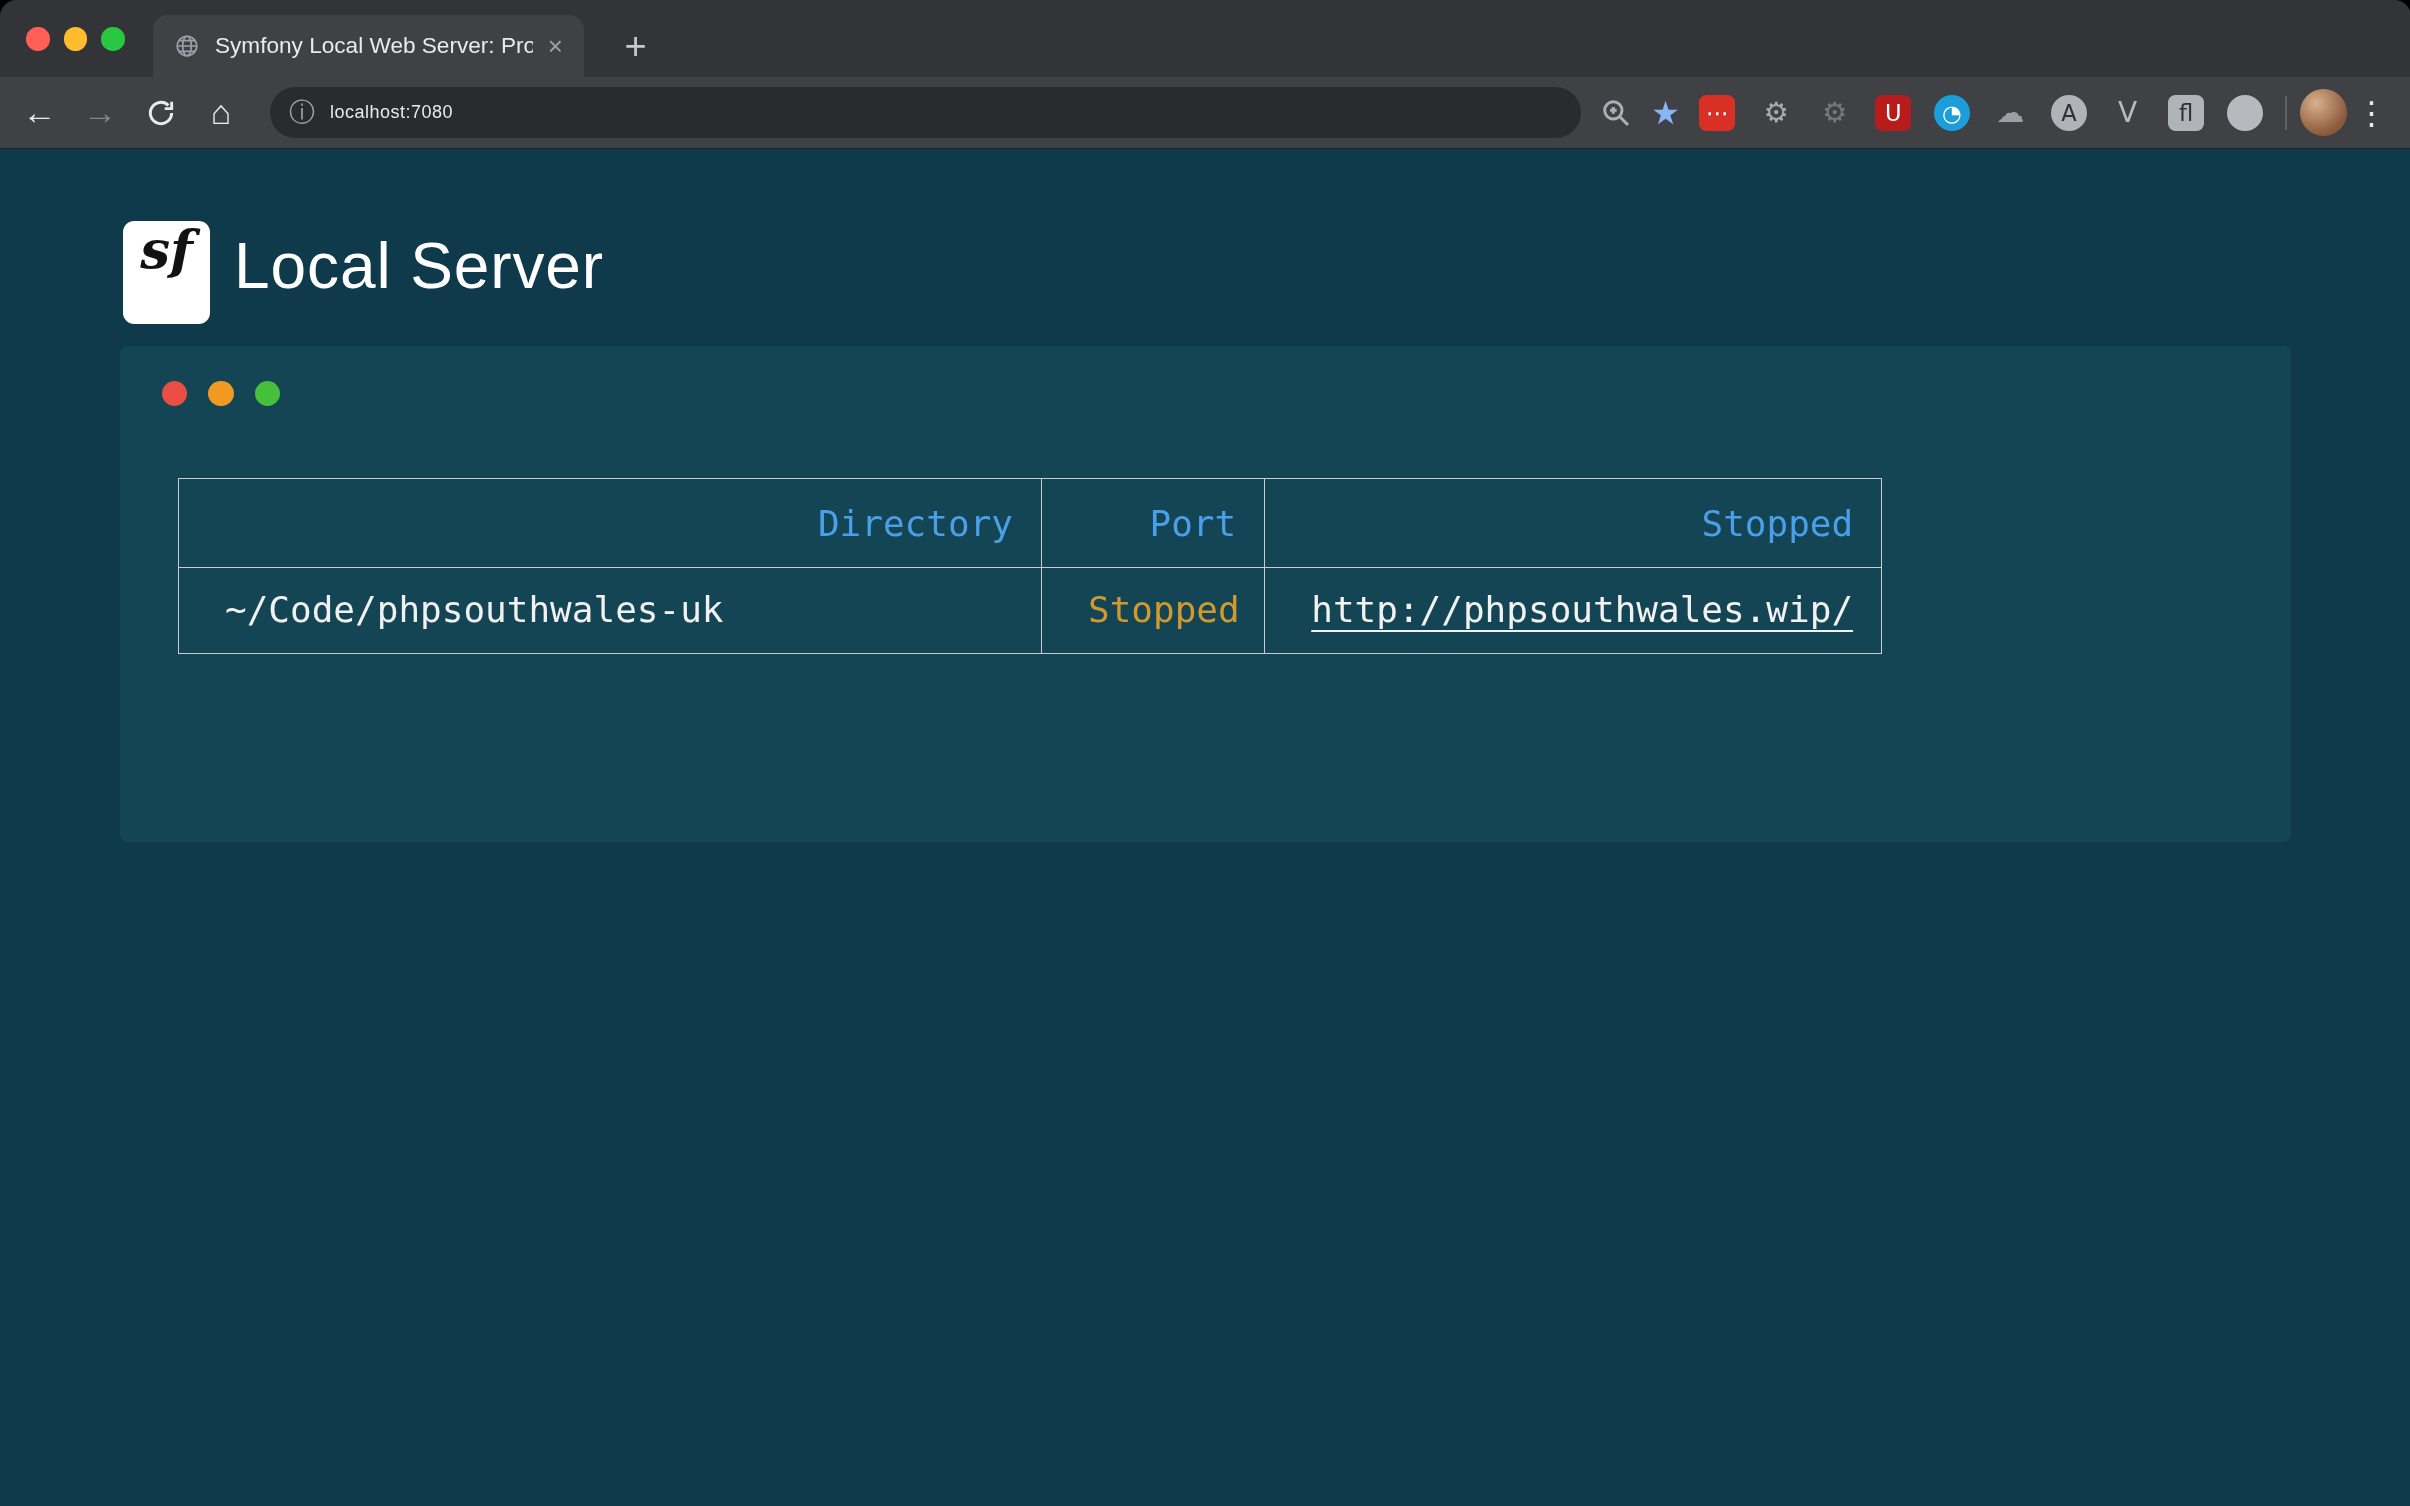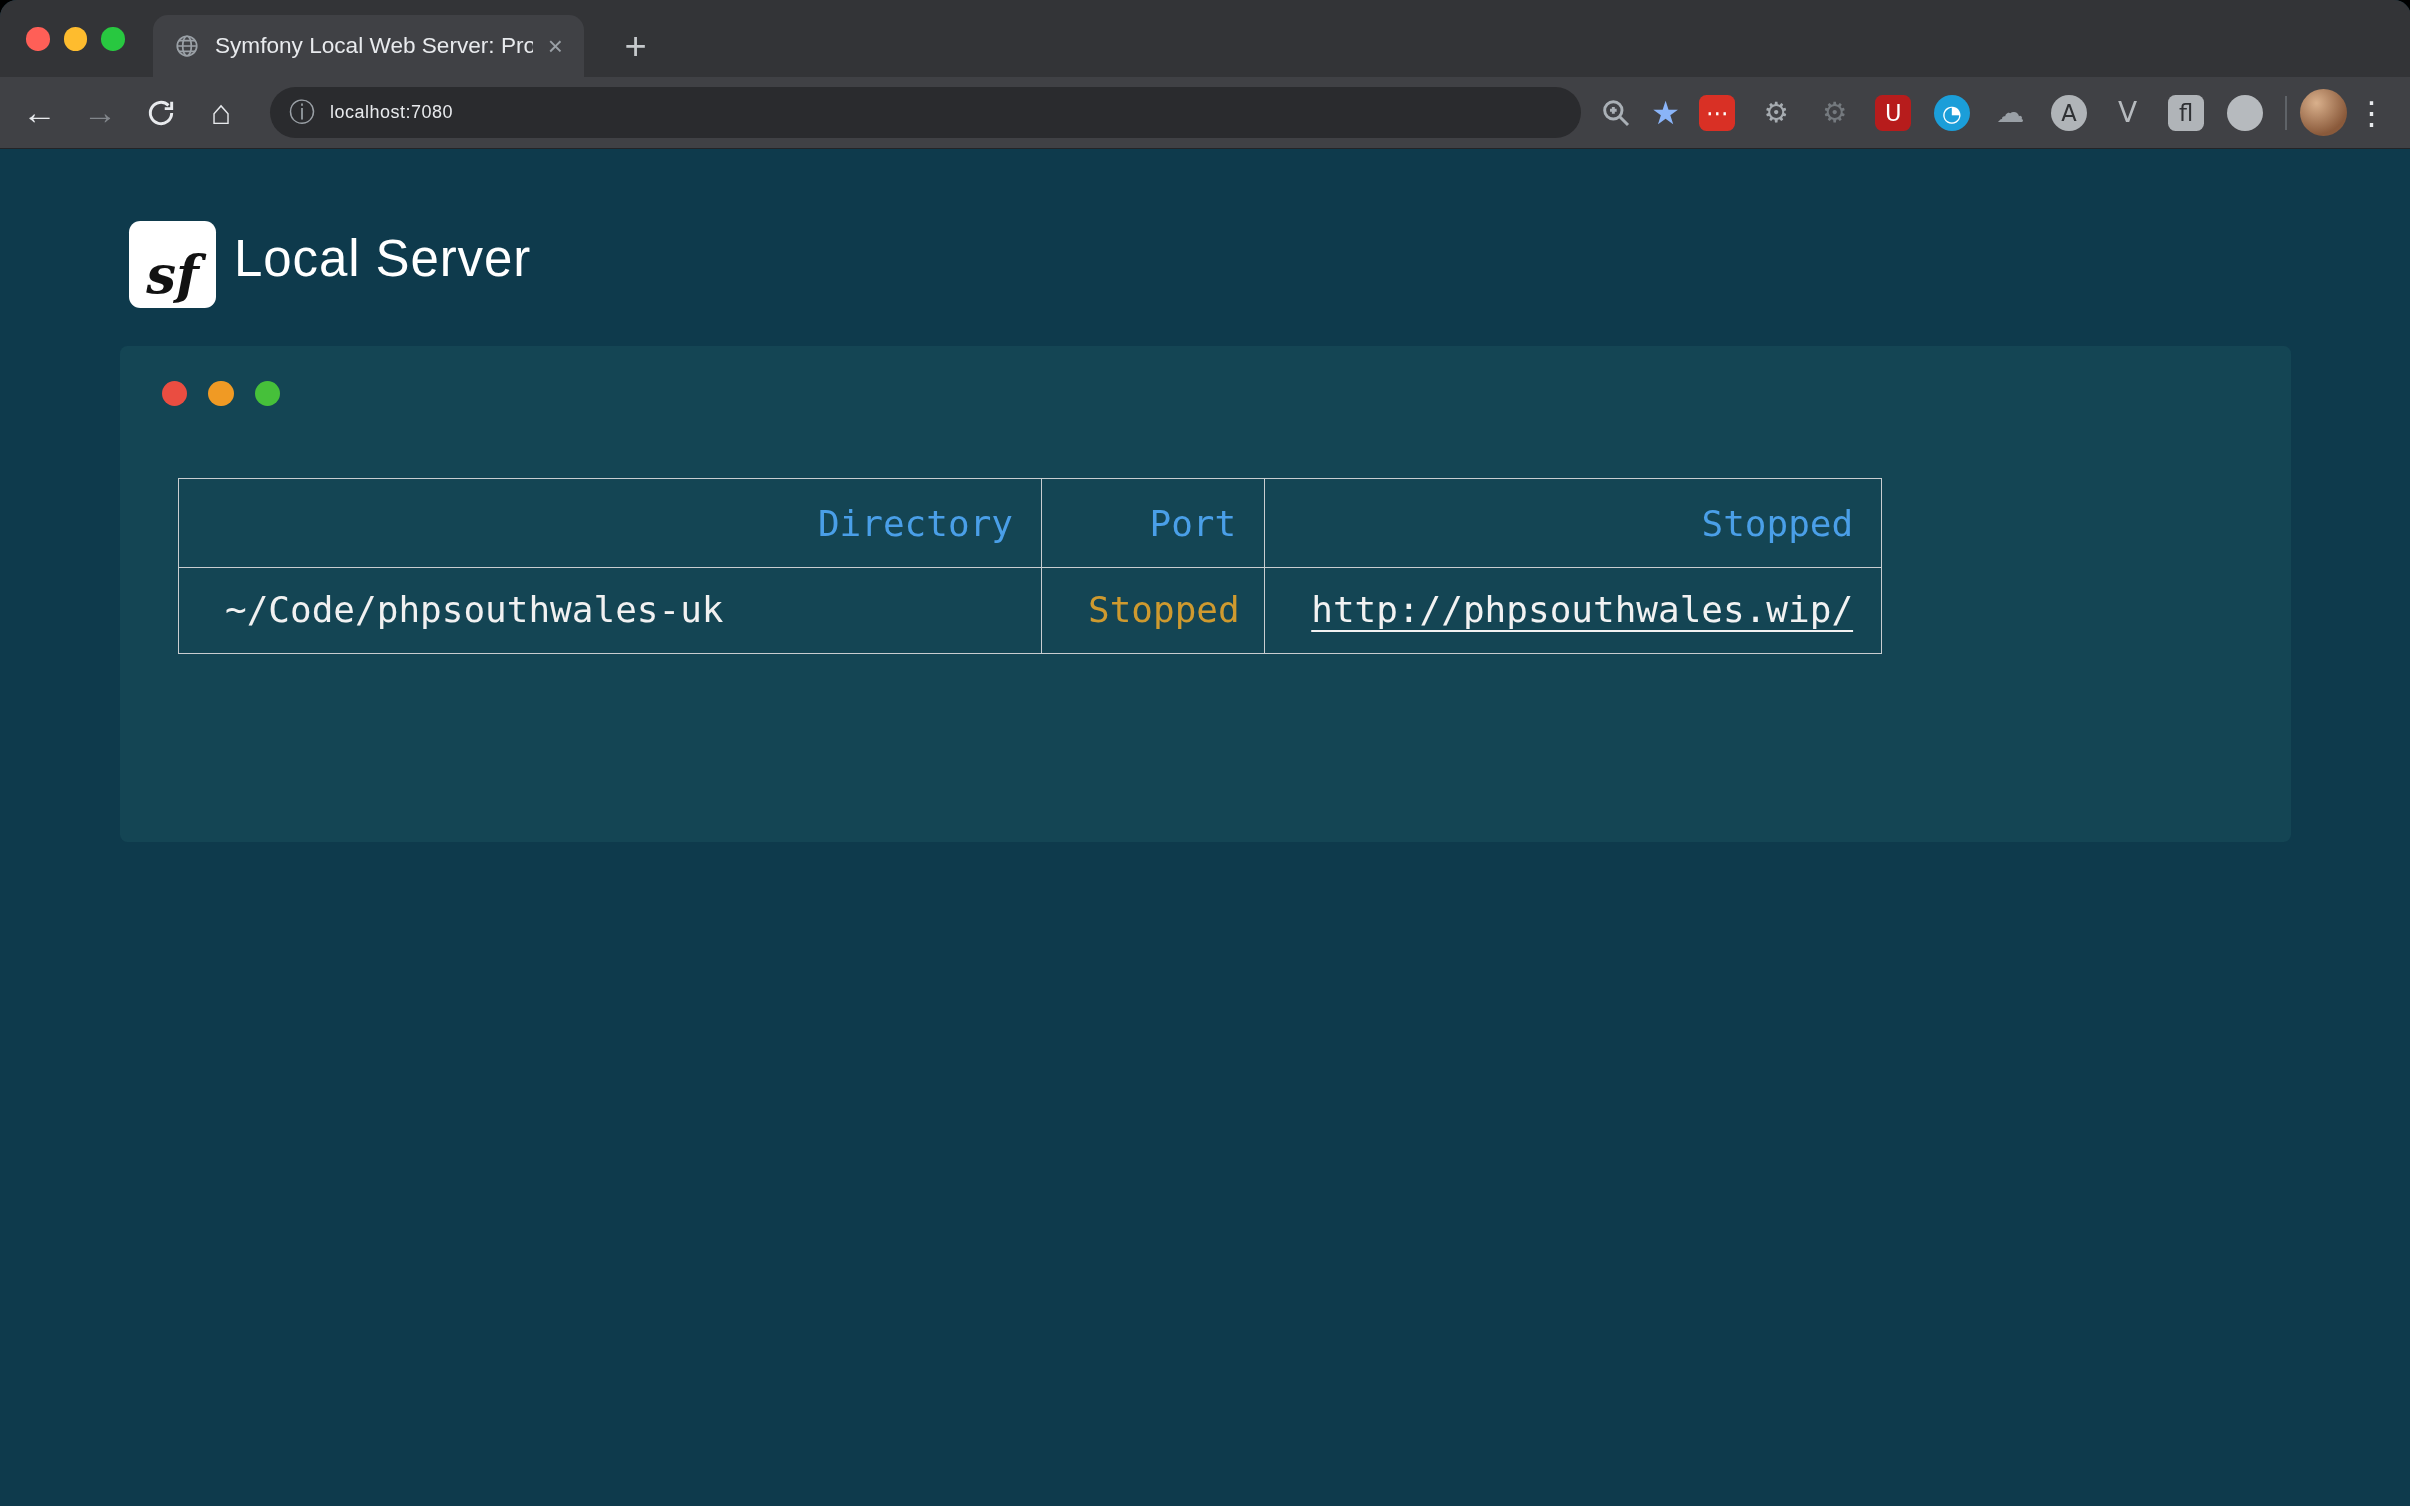--- a/index.html
+++ b/index.html
@@ -38,23 +38,23 @@
   .ext{width:36px;height:36px;border:none;font-size:22.6px;display:flex;align-items:center;justify-content:center;background:none;color:#aab0b6;flex:none;font-family:"DejaVu Sans",sans-serif;}
   .ext.square{border-radius:7.5px;}
   .ext.circle{border-radius:50%;}
   .ext.none{background:none;font-size:28px;}
   .sep{width:1.9px;height:34px;background:#5f6368;margin:0 13px;}
   .avatar{width:47px;height:47px;border-radius:50%;border:none;background:radial-gradient(circle at 35% 30%,#d9b08c,#8a5a3b 70%);flex:none;}
   .menubtn{color:#e8eaed;font-size:32px;}
 
   
   .page{position:absolute;top:150px;left:0;right:0;bottom:0;background:var(--page-bg);}
-  .logo{position:absolute;left:123px;top:71px;width:87px;height:87px;background:#fff;border-radius:11.3px;display:flex;align-items:flex-end;justify-content:center;margin-left:6px;}
+  .logo{position:absolute;left:123px;top:71px;width:87px;height:103px;background:#fff;border-radius:11.3px;display:flex;align-items:flex-start;justify-content:center;}
   .logo span{font-family:"DejaVu Serif",serif;font-style:italic;font-weight:bold;font-size:53px;color:#121212;transform:translateY(-2.8px);}
-  .page-title{position:absolute;left:234px;top:79px;color:#fff;font-family:"Liberation Sans",sans-serif;font-size:51px;font-weight:400;letter-spacing:0.9px;}
+  .page-title{position:absolute;left:234px;top:79px;color:#fff;font-family:"Liberation Sans",sans-serif;font-size:64px;font-weight:400;letter-spacing:0.9px;}
 
   .panel{position:absolute;left:120px;top:196px;width:2171px;height:496px;background:var(--panel-bg);border-radius:7.5px;}
   .panel-dots{position:absolute;left:42px;top:35px;display:flex;gap:21px;}
   .pdot{width:25.4px;height:25.4px;border-radius:50%;}
 
   table.servers{position:absolute;left:58px;top:132px;border-collapse:collapse;font-size:36px;color:#f1f1f1;}
   table.servers, table.servers th, table.servers td{border:0;}
   table.servers{border:1.9px solid var(--table-border);}
   table.servers th, table.servers td{border-left:1.9px solid var(--table-border);}
   table.servers th:first-child, table.servers td:first-child{border-left:none;}

